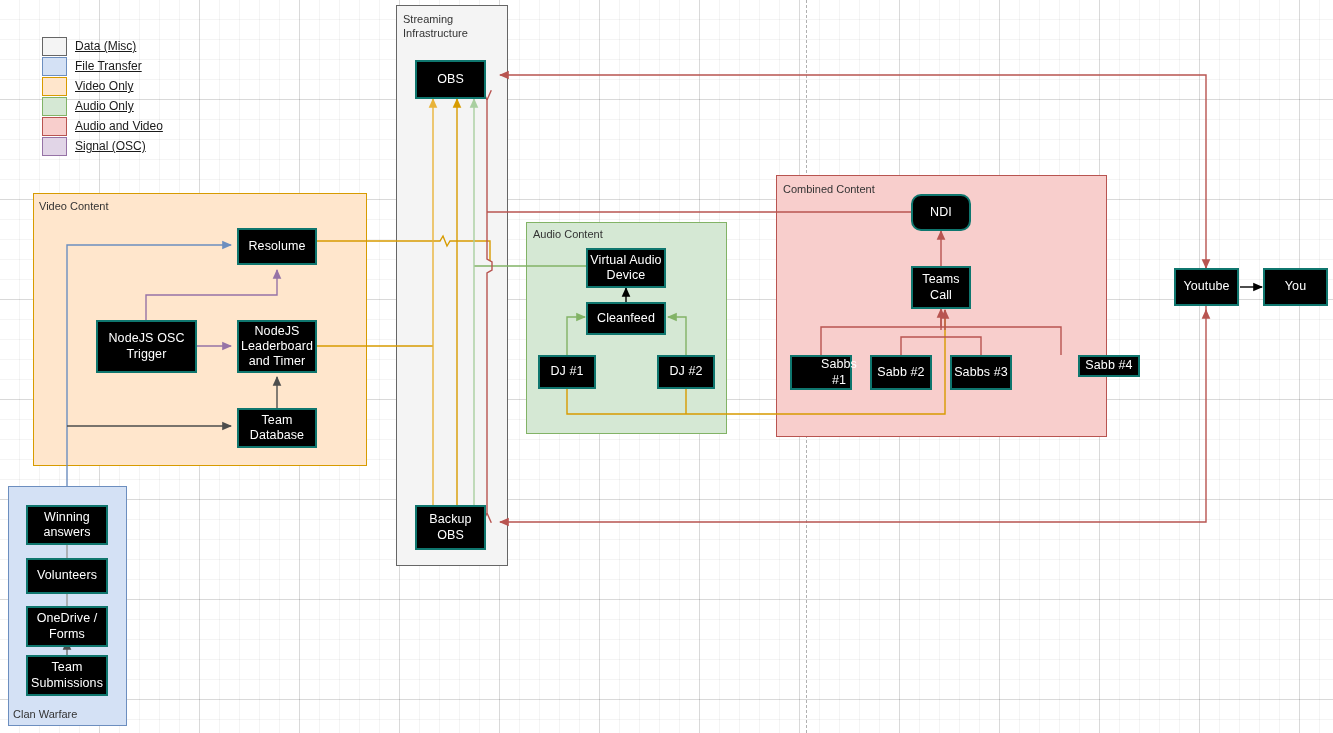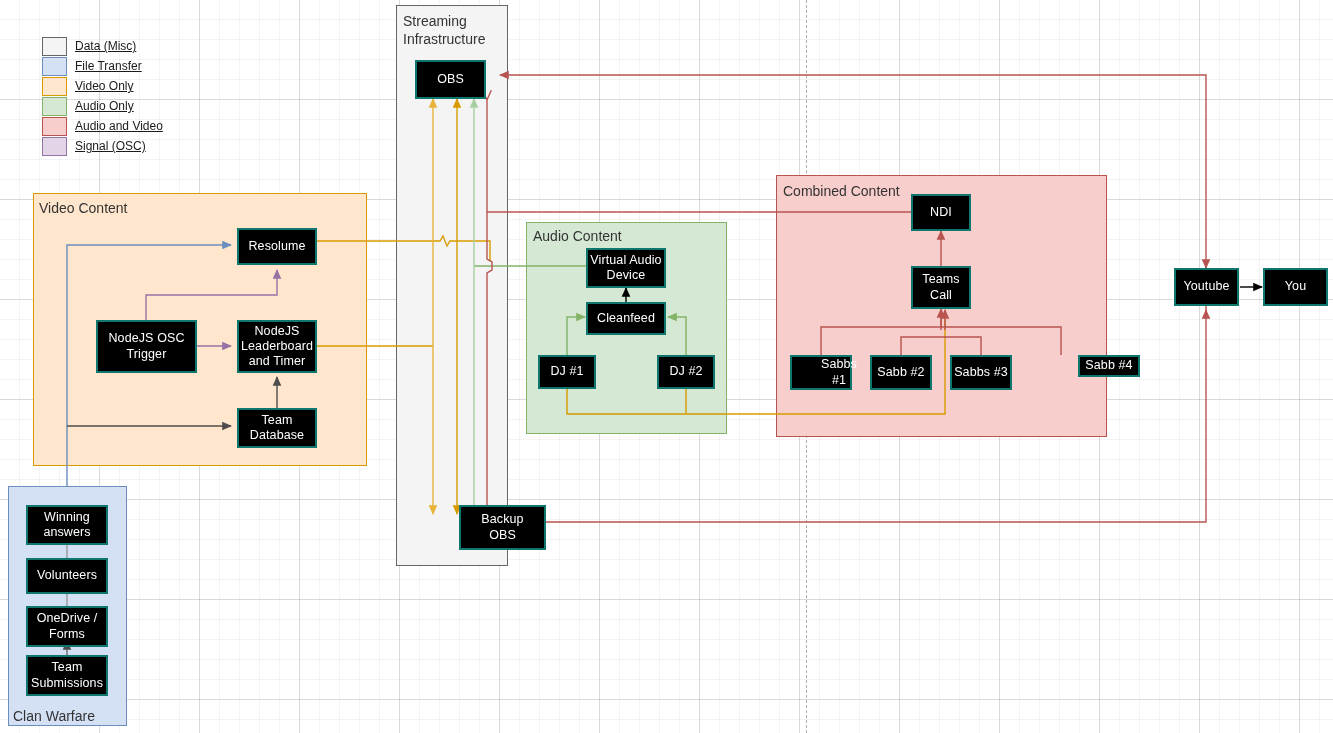--- a/index.html
+++ b/index.html
@@ -50,21 +50,21 @@
 
   
   .group {
     position: absolute;
     box-sizing: border-box;
     border-width: 1px;
     border-style: solid;
   }
   .group-label {
     position: absolute;
-    font-size: 14px;
+    font-size: 11px;
     color: #333333;
     white-space: pre-line;
     line-height: 1.25;
   }
 
   
   .node {
     position: absolute;
     box-sizing: border-box;
     background: #000000;
@@ -220,39 +220,39 @@
       <path d="M901,355 L901,337 L941,337" stroke="#b85450"></path>
       <path d="M981,355 L981,337 L941,337" stroke="#b85450"></path>
       <path d="M1061,355 L1061,327 L941,327" stroke="#b85450"></path>
       <path d="M941,330 L941,309" stroke="#b85450" marker-end="url(#ar-red)"></path>
 
       <path d="M941,266 L941,231" stroke="#b85450" marker-end="url(#ar-red)"></path>
     </g>
   </svg>
 
   <div class="node" style="left:415px; top:60px; width:71px; height:39px;">OBS</div>
-  <div class="node" style="left:415px; top:505px; width:87px; height:45px;margin-left:44px;">Backup
+  <div class="node" style="left:415px; top:505px; width:71px; height:45px;">Backup
 OBS</div>
 
   <div class="node" style="left:237px; top:228px; width:80px; height:37px;">Resolume</div>
   <div class="node" style="left:96px; top:320px; width:101px; height:53px;">NodeJS OSC
 Trigger</div>
   <div class="node" style="left:237px; top:320px; width:80px; height:53px;">NodeJS
 Leaderboard
 and Timer</div>
   <div class="node" style="left:237px; top:408px; width:80px; height:40px;">Team
 Database</div>
 
   <div class="node" style="left:586px; top:248px; width:80px; height:40px;">Virtual Audio
 Device</div>
   <div class="node" style="left:586px; top:302px; width:80px; height:33px;">Cleanfeed</div>
   <div class="node" style="left:538px; top:355px; width:58px; height:34px;">DJ #1</div>
   <div class="node" style="left:657px; top:355px; width:58px; height:34px;">DJ #2</div>
 
-  <div class="node" style="left:911px; top:194px; width:60px; height:37px;">NDI</div>
+  <div class="node" style="left:911px; top:194px; width:60px; height:37px;border-radius:10px;">NDI</div>
   <div class="node" style="left:911px; top:266px; width:60px; height:43px;">Teams
 Call</div>
   <div class="node" style="left:790px; top:355px; width:62px; height:35px;padding-left:36px;">Sabbs #1</div>
   <div class="node" style="left:870px; top:355px; width:62px; height:35px;">Sabb #2</div>
   <div class="node" style="left:950px; top:355px; width:62px; height:35px;">Sabbs #3</div>
   <div class="node" style="left:1030px; top:355px; width:62px; height:22px;margin-left:48px;">Sabb #4</div>
 
   <div class="node" style="left:1174px; top:268px; width:65px; height:38px;">Youtube</div>
   <div class="node" style="left:1263px; top:268px; width:65px; height:38px;">You</div>
 

